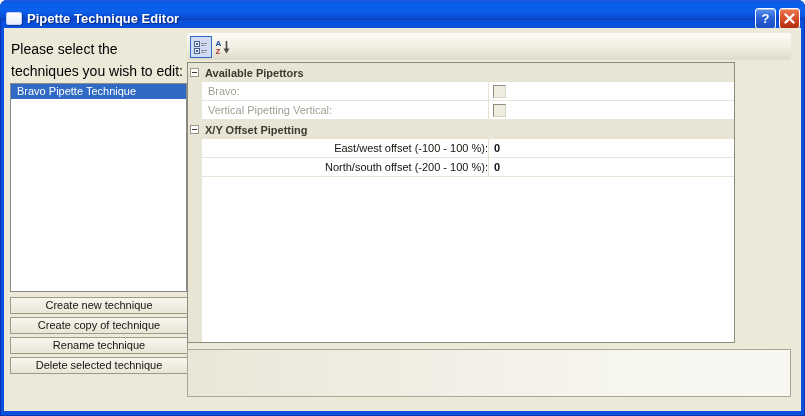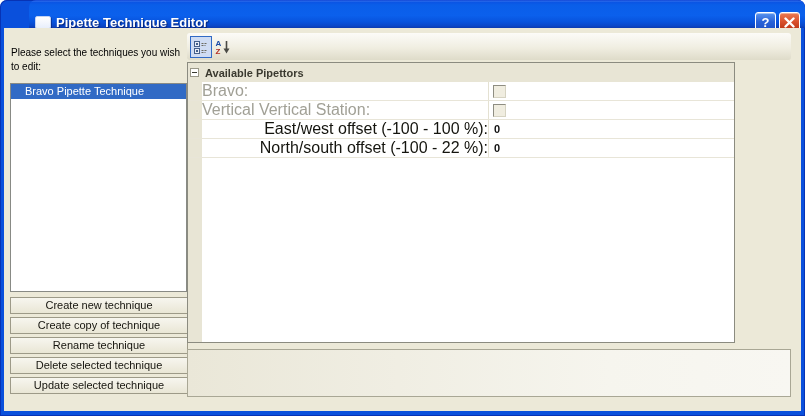--- a/index.html
+++ b/index.html
@@ -8,26 +8,25 @@
   .window {
     position:relative; width:805px; height:416px;
     background:#0a50dc;
     border-radius:7px 7px 0 0;
     box-shadow: inset 0 0 0 1px #0733b5;
     overflow:hidden;
   }
 
   
   .titlebar {
-    position:absolute; top:0; left:0; right:0; height:28px;
+    position:absolute; top:0; left:0; right:0; height:20px;
     background: linear-gradient(180deg,#0d3fd0 0%,#2a68ea 4%,#0a55e4 9%,#0a5ee9 18%,#0b60ec 55%,#0853dd 78%,#0a47c9 92%,#0d3bb0 100%);
     border-radius:7px 7px 0 0;
     display:flex; align-items:center;
     padding:16px 5px 0 6px;
-    margin-left:29px;
   }
   .app-icon {
     width:16px; height:13px; margin-right:5px;
     background: linear-gradient(180deg,#ffffff,#e8eefb);
     border:1px solid #c3d3f2; border-radius:2px;
     box-shadow: 1px 1px 0 rgba(0,20,90,.45);
   }
   .title-text {
     color:#fff; font-weight:bold; font-size:13px;
     text-shadow: 1px 1px 1px rgba(0,10,60,.6);
@@ -44,29 +43,29 @@
   .close-btn { background: linear-gradient(180deg,#ea7c55 0%,#d9512c 45%,#b22d0d 100%); box-shadow: inset 0 1px 0 rgba(255,255,255,.4); }
 
   
   .client {
     position:absolute; left:4px; right:4px; top:28px; bottom:5px;
     background:#ece9d8;
   }
 
   .instruction {
     position:absolute; left:7px; top:10px; width:176px;
-    font-size:10px; color:#000; line-height:14px;margin-top:8px;
+    font-size:14px; color:#000; line-height:22px;
   }
 
   .listbox {
     position:absolute; left:6px; top:55px; width:177px; height:209px;
     background:#fff; border:1px solid #888a85;
     font-size:11px; overflow:hidden;
   }
-  .list-item { height:15px; line-height:15px; padding-left:14px; white-space:nowrap; color:#000; }
+  .list-item { height:15px; line-height:15px; padding-left:6px; white-space:nowrap; color:#000; }
   .list-item.selected { background:#316ac5; color:#fff; }
 
   .side-btn {
     position:absolute; left:6px; width:178px; height:17px;
     background: linear-gradient(180deg,#f7f6ef,#e9e6d5);
     border:1px solid #9d9a88;
     font-size:11px; color:#15140e; font-family:"Liberation Sans",sans-serif;
     text-align:center; line-height:15px; cursor:default;
   }
 
@@ -100,21 +99,21 @@
     display:flex; align-items:center; justify-content:center;
   }
   .collapse-box .minus { width:5px; height:1px; background:#3a3a32; }
   .cat-label { margin-left:17px; font-size:11px; font-weight:bold; color:#3b3a30; }
 
   .prop-row { height:19px; display:flex; border-bottom:1px solid #e8e5d8; }
   .prop-row .cell-strip { width:14px; background:#e8e5d5; flex:none; }
   .prop-row .cell-name {
     width:287px; flex:none; background:#fff;
     border-right:1px solid #e4e1d2;
-    font-size:16px; line-height:18px; padding-left:0;
+    font-size:11px; line-height:18px; padding-left:6px;
     white-space:nowrap; overflow:hidden;
   }
   .prop-row .cell-name.disabled { color:#a1a096; }
   .prop-row .cell-name.enabled  { color:#14140e;text-align:right; }
   .prop-row .cell-value { flex:1; background:#fff; display:flex; align-items:center; }
   .value-text { font-size:11px; font-weight:bold; color:#111; padding-left:5px; }
   .flat-checkbox {
     width:13px; height:13px; margin-left:4px;
     background:#f0ede0;
     border-top:1px solid #8e8d82; border-left:1px solid #8e8d82;
@@ -150,21 +149,20 @@
     <div class="instruction">Please select the techniques you wish to edit:</div>
 
     <div class="listbox">
       <div class="list-item selected">Bravo Pipette Technique</div>
     </div>
 
     <button class="side-btn" style="top:289px">Create copy of technique</button>
     <button class="side-btn" style="top:269px">Create new technique</button>
     <button class="side-btn" style="top:309px">Rename technique</button>
     <button class="side-btn" style="top:329px">Delete selected technique</button>
-    <button class="side-btn" style="top:349px">Update selected technique</button>
 
     <div class="pg-toolbar">
       <div class="tool-btn selected">
         <svg width="16" height="16" viewBox="0 0 16 16">
           <rect x="1.5" y="2.5" width="5" height="5" fill="#e9eef7" stroke="#44608c"></rect>
           <rect x="3" y="4" width="2" height="2" fill="#44608c"></rect>
           <rect x="1.5" y="9.5" width="5" height="5" fill="#e9eef7" stroke="#44608c"></rect>
           <rect x="3" y="11" width="2" height="2" fill="#44608c"></rect>
           <path d="M8.5 4.5 H14 M8.5 6.5 H12.5 M8.5 11.5 H14 M8.5 13.5 H12.5" stroke="#6b6b60" stroke-width="1" stroke-dasharray="2 1"></path>
         </svg>
@@ -193,38 +191,44 @@
         <div class="prop-row">
           <div class="cell-strip"></div>
           <div class="cell-name disabled">Bravo:</div>
           <div class="cell-value">
             <div class="flat-checkbox"></div>
           </div>
         </div>
 
         <div class="prop-row">
           <div class="cell-strip"></div>
-          <div class="cell-name disabled">Vertical Vertical Station:</div>
+          <div class="cell-name disabled">Vertical Pipetting Vertical:</div>
           <div class="cell-value">
             <div class="flat-checkbox"></div>
           </div>
         </div>
 
+        <div class="cat-row">
+          <div class="collapse-box">
+              <div class="minus"></div>
+            </div>
+          <div class="cat-label">X/Y Offset Pipetting</div>
+        </div>
 
         <div class="prop-row">
           <div class="cell-strip"></div>
           <div class="cell-name enabled">East/west offset (-100 - 100 %):</div>
           <div class="cell-value">
             <div class="value-text">0</div>
           </div>
         </div>
 
         <div class="prop-row">
           <div class="cell-strip"></div>
-          <div class="cell-name enabled">North/south offset (-100 - 22 %):</div>
+          <div class="cell-name enabled">North/south offset (-200 - 100 %):</div>
           <div class="cell-value">
             <div class="value-text">0</div>
           </div>
         </div>
 
       </div>
     </div>
 
     <div class="pg-desc"></div>
 

